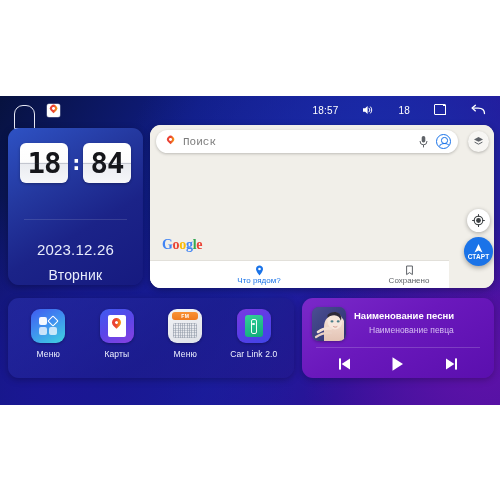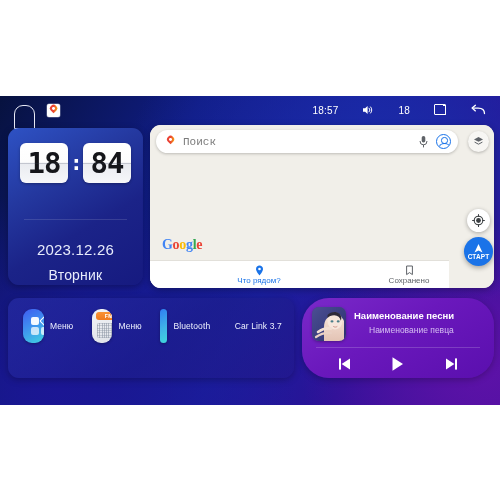--- a/index.html
+++ b/index.html
@@ -192,21 +192,21 @@
   #tab-saved  .lbl { color: #5f6368; }
 
   
   #dock {
     left: 8px; top: 202px; width: 286px; height: 80px;
     background: linear-gradient(145deg, rgba(41,47,170,.62) 0%, rgba(29,30,140,.62) 55%, rgba(33,24,138,.62) 100%);
     box-shadow: 0 2px 7px rgba(0,0,0,.25);
     display: flex; align-items: flex-start; justify-content: space-around;
     padding: 11px 6px 0;
   }
-  .app { width: 50px; display: flex; flex-direction: row; align-items: center; gap: 6px; }
+  .app { width: 50px; display: flex; flex-direction: column; align-items: center; gap: 6px; }
   .app-tile {
     width: 34px; height: 34px; border-radius: 9px;
     position: relative; overflow: hidden;
     box-shadow: 0 1px 3px rgba(0,0,0,.3);
   }
   .app-label { color: #eef1ff; font-size: 8.5px; white-space: nowrap; letter-spacing: .1px; }
 
   
   .tile-menu { background: linear-gradient(150deg, #3f5bf0 0%, #3f8ef0 45%, #3fd3e0 100%); }
   .tile-menu i {
@@ -270,21 +270,20 @@
     width: 2.6px; height: 2.6px; border-radius: 50%;
     background: rgba(255,255,255,.95);
   }
 
   
   #media {
     left: 302px; top: 202px; width: 192px; height: 80px;
     background: linear-gradient(150deg, #7a29c9 0%, #6a18bc 45%, #5a0fae 100%);
     box-shadow: 0 2px 7px rgba(0,0,0,.25);
     overflow: hidden;
-    border-radius: 27px;
   }
   #album-art {
     position: absolute; left: 10px; top: 9px; width: 34px; height: 34px;
     border-radius: 7px; overflow: hidden;
     background: linear-gradient(160deg, #3d3f82 0%, #6a5f9a 100%);
     box-shadow: 0 1px 3px rgba(0,0,0,.3);
   }
   #media-title {
     position: absolute; left: 52px; top: 12px; width: 132px;
     color: #ffffff; font-size: 9.5px; font-weight: 700;
@@ -417,47 +416,43 @@
     <div class="app">
       <div class="app-tile tile-menu">
         <i class="s1"></i>
           <i class="s2"></i>
           <i class="s3"></i>
           <i class="s4"></i>
       </div>
       <span class="app-label">Меню</span>
     </div>
 
+    <div class="app">
+      <div class="app-tile tile-maps">
+        <span class="sheet"></span>
+          <span class="pin"></span>
+      </div>
+      <span class="app-label">Карты</span>
+    </div>
 
     <div class="app">
       <div class="app-tile tile-radio">
         <span class="band">FM</span>
         <span class="grille"></span>
       </div>
       <span class="app-label">Меню</span>
     </div>
 
-    <div class="app">
-      <div class="app-tile tile-bt">
-        <svg width="34" height="34" viewBox="0 0 34 34" style="display:block">
-          <path d="M10 9.5c0 8.5 5.4 14.5 12.5 15.8 1.2.2 2-.4 1.4-1.5-.5-.9-1.6-1.4-2.4-.8-.5.4-1.3.2-2.3-.7-2.8-2.4-4.6-5.6-5.2-8.6-.2-1 .1-1.6.7-1.9 1-.5 1-1.7.2-2.5-.9-.9-2-.8-2.9.2z" fill="#ffffff"></path>
-          <path d="M20.5 9.5a4.6 4.6 0 0 1 1.8 3.6" stroke="#ffffff" stroke-width="1.5" fill="none" stroke-linecap="round"></path>
-          <path d="M22.6 7a7.6 7.6 0 0 1 3 6" stroke="#ffffff" stroke-width="1.5" fill="none" stroke-linecap="round"></path>
-          <path d="M24.7 4.6a10.6 10.6 0 0 1 4.2 8.4" stroke="#ffffff" stroke-width="1.5" fill="none" stroke-linecap="round"></path>
-        </svg>
-      </div>
-      <span class="app-label">Bluetooth</span>
-    </div>
 
     <div class="app">
       <div class="app-tile tile-cl">
         <span class="pad"></span>
           <span class="phone"></span>
       </div>
-      <span class="app-label">Car Link 3.7</span>
+      <span class="app-label">Car Link 2.0</span>
     </div>
 
   </div>
 
   <div class="card" id="media">
     <div id="album-art">
       <svg width="34" height="34" viewBox="0 0 34 34" style="display:block">
         <defs>
           <linearGradient id="bgA" x1="0" y1="0" x2="1" y2="1">
             <stop offset="0" stop-color="#4b4f93"></stop>

